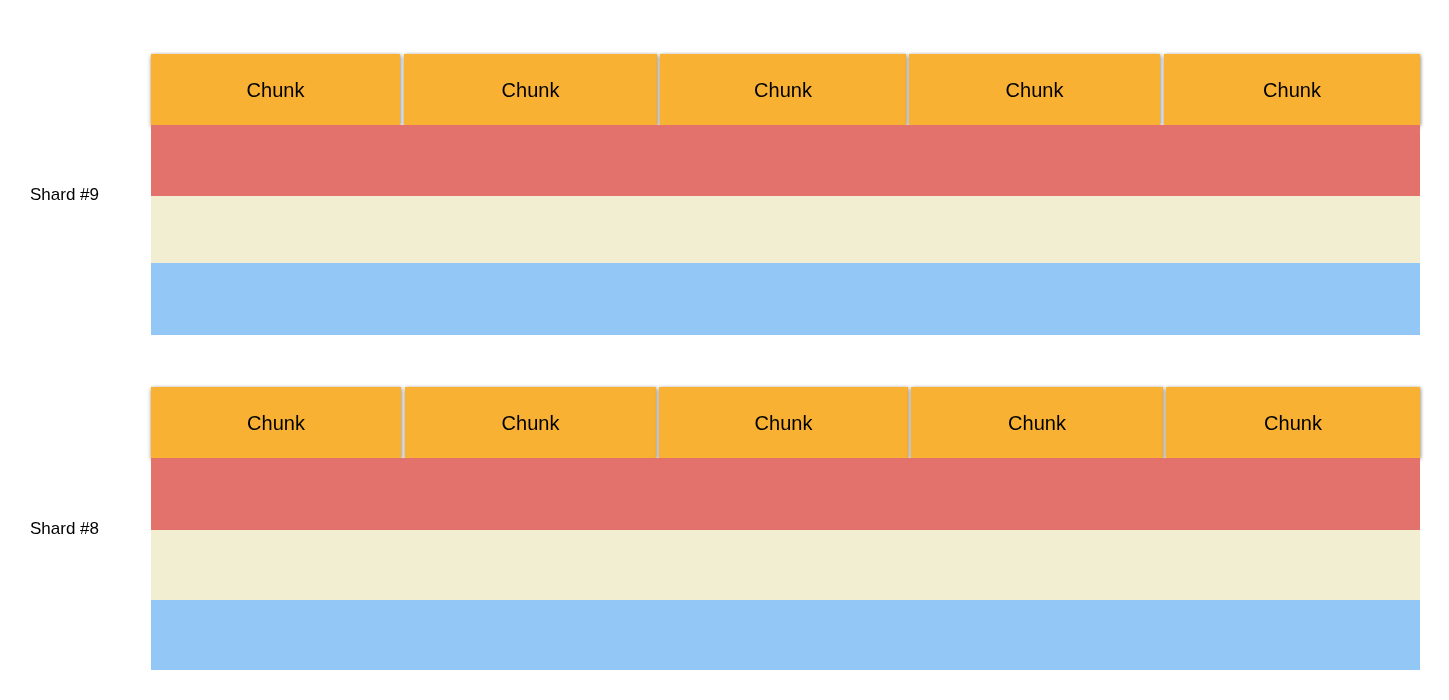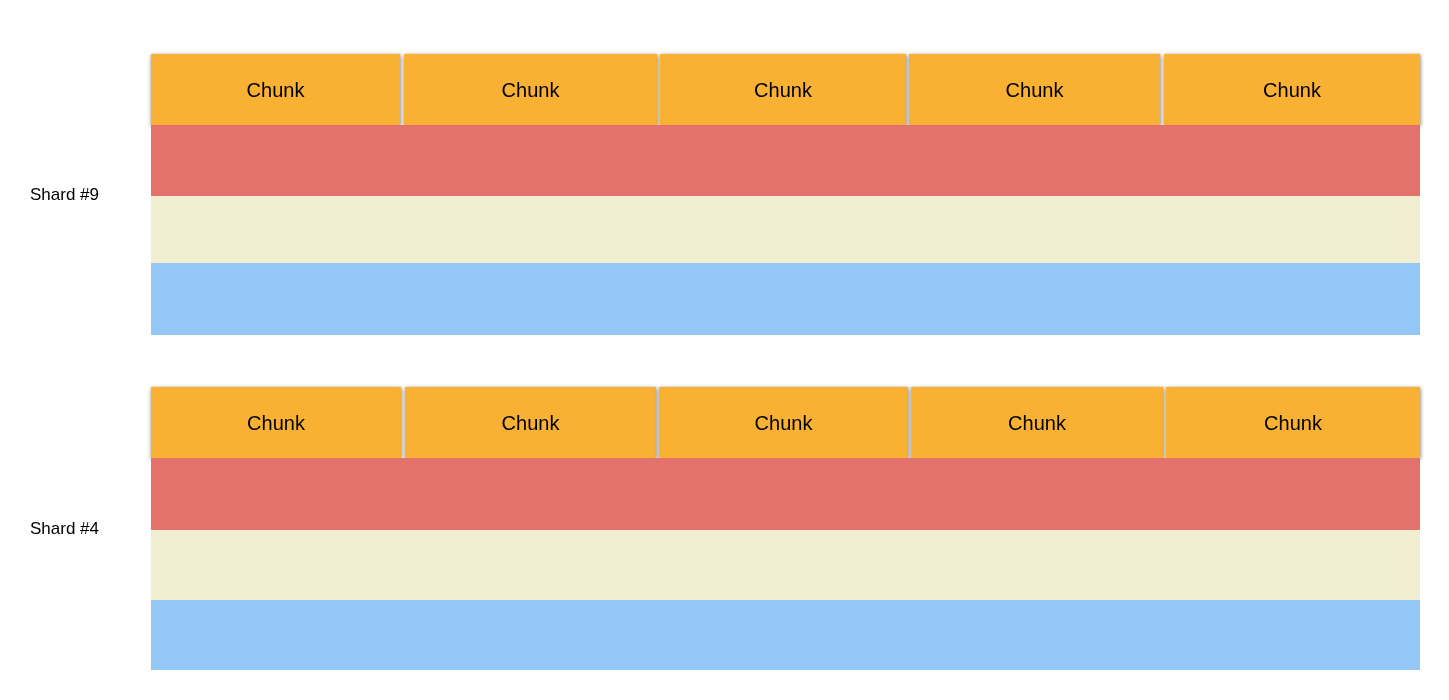--- a/index.html
+++ b/index.html
@@ -107,21 +107,21 @@
       </div>
     </div>
 
     <div class="bar bar-red" style="top:125px;height:71px;"></div>
     <div class="bar bar-cream" style="top:196px;height:67px;"></div>
     <div class="bar bar-blue" style="top:263px;height:72px;"></div>
   </div>
 
   <div class="shard-group" style="top:334px;height:340px;">
 
-    <div class="shard-label" style="top:185px;">Shard #4</div>
+    <div class="shard-label" style="top:185px;">Shard #8</div>
 
     <div class="chunk-row" style="top:53px;">
       <div class="chunk" style="left:0px;width:250px;">
         <span class="chunk-label">Chunk</span>
       </div>
       <div class="chunk" style="left:254px;width:251px;">
         <span class="chunk-label">Chunk</span>
       </div>
       <div class="chunk" style="left:508px;width:249px;">
         <span class="chunk-label">Chunk</span>

